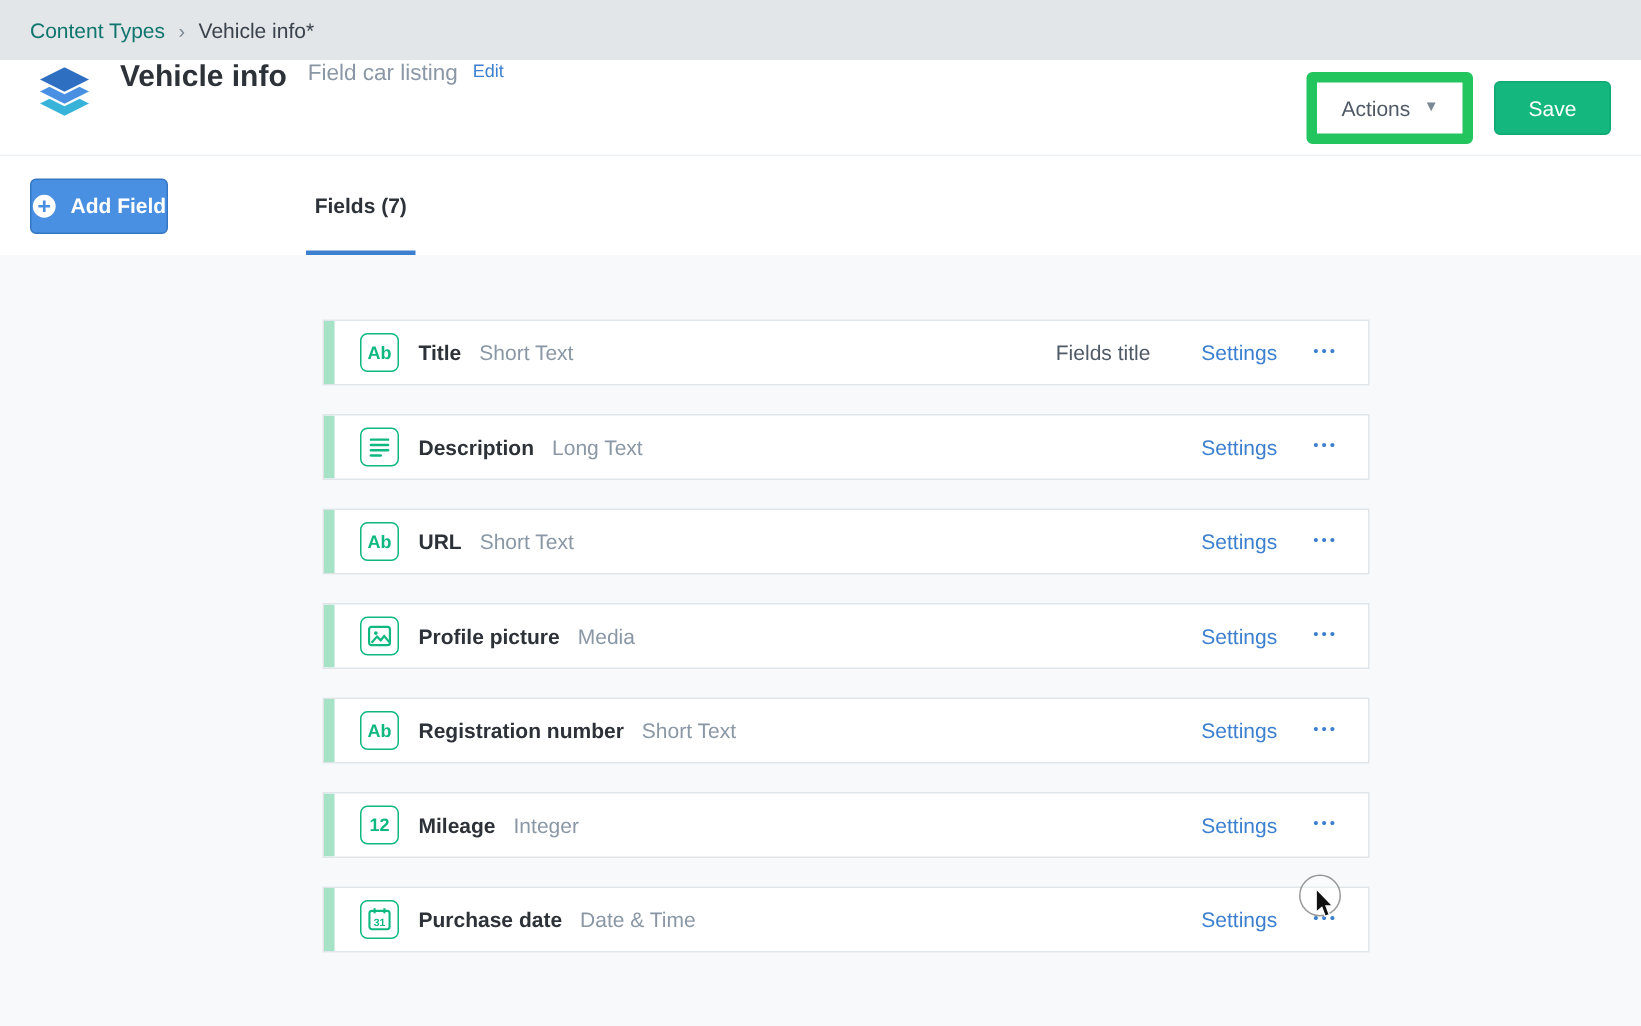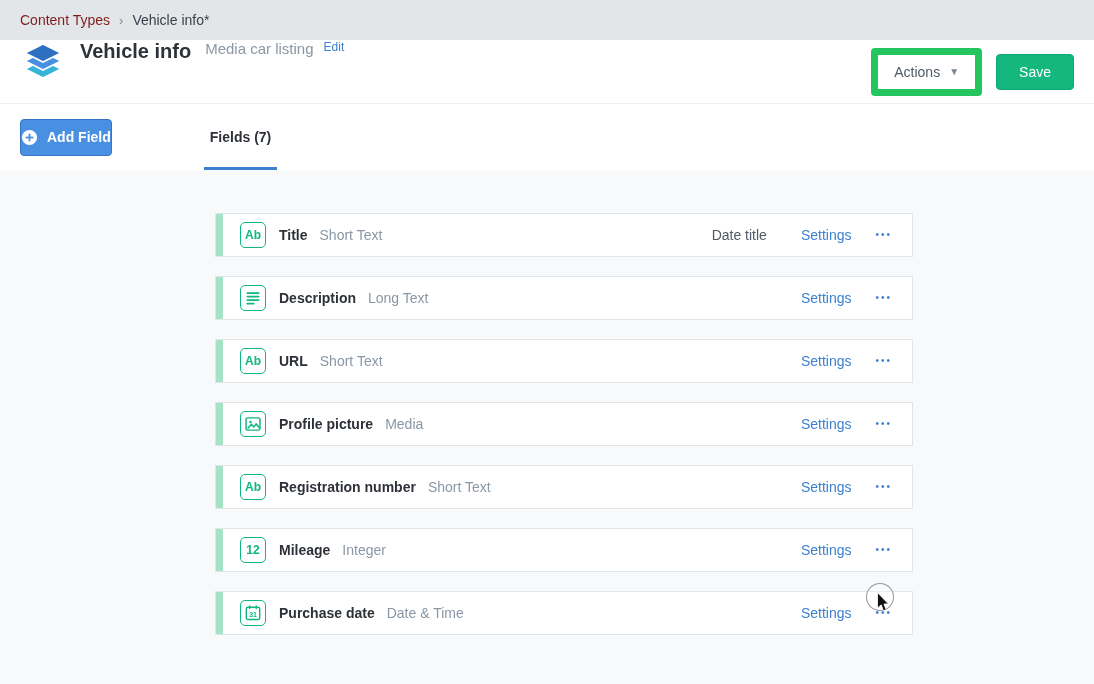--- a/index.html
+++ b/index.html
@@ -12,21 +12,21 @@
   }
   
   .breadcrumb-bar {
     height: 40px;
     background: #e3e6e8;
     display: flex;
     align-items: center;
     padding: 0 20px;
     font-size: 14px;
   }
-  .breadcrumb-bar a { color: #7f1d1d; text-decoration: none; cursor: pointer; }
+  .breadcrumb-bar a { color: #0f766e; text-decoration: none; cursor: pointer; }
   .breadcrumb-bar .sep { color: #7a8894; margin: 0 9px; font-size: 13px; }
   .breadcrumb-bar .current { color: #39424c; }
   
   .header {
     height: 64px;
     background: #ffffff;
     display: flex;
     padding: 0 20px;
     border-bottom: 1px solid #eef1f3;
   }
@@ -164,21 +164,21 @@
 
   <div class="header">
     <span class="logo">
       <svg width="46" height="42" viewBox="0 0 46 42">
         <polygon points="23,20 41,29 23,38 5,29" fill="#37b3d9" stroke="#ffffff" stroke-width="1.6"></polygon>
         <polygon points="23,12 41,21 23,30 5,21" fill="#4a90e2" stroke="#ffffff" stroke-width="1.6"></polygon>
         <polygon points="23,4 41,13 23,22 5,13" fill="#2f6fc2" stroke="#ffffff" stroke-width="1.6"></polygon>
       </svg>
     </span>
     <h1>Vehicle info</h1>
-    <span class="subtitle">Media car listing</span>
+    <span class="subtitle">Field car listing</span>
     <a class="edit-link">Edit</a>
     <div class="header-right">
       <button class="actions-btn">
         <span>Actions</span>
         <span class="caret">▼</span>
       </button>
       <button class="save-btn">Save</button>
     </div>
   </div>
 
@@ -199,21 +199,21 @@
   </div>
 
   <div class="content">
     <div class="field-list">
   <div class="field-row">
     <div class="accent"></div>
     <div class="icon-box">Ab</div>
     <span class="field-name">Title</span>
     <span class="field-type">Short Text</span>
     <div class="row-right">
-      <span class="entry-badge">Date title</span>
+      <span class="entry-badge">Fields title</span>
       <a class="settings-link">Settings</a>
       <span class="more-btn">•••</span>
     </div>
   </div>
 
   <div class="field-row">
     <div class="accent"></div>
     <div class="icon-box">
             <svg width="18" height="18" viewBox="0 0 22 22">
               <g stroke="#0eb87f" stroke-width="2" stroke-linecap="round">

